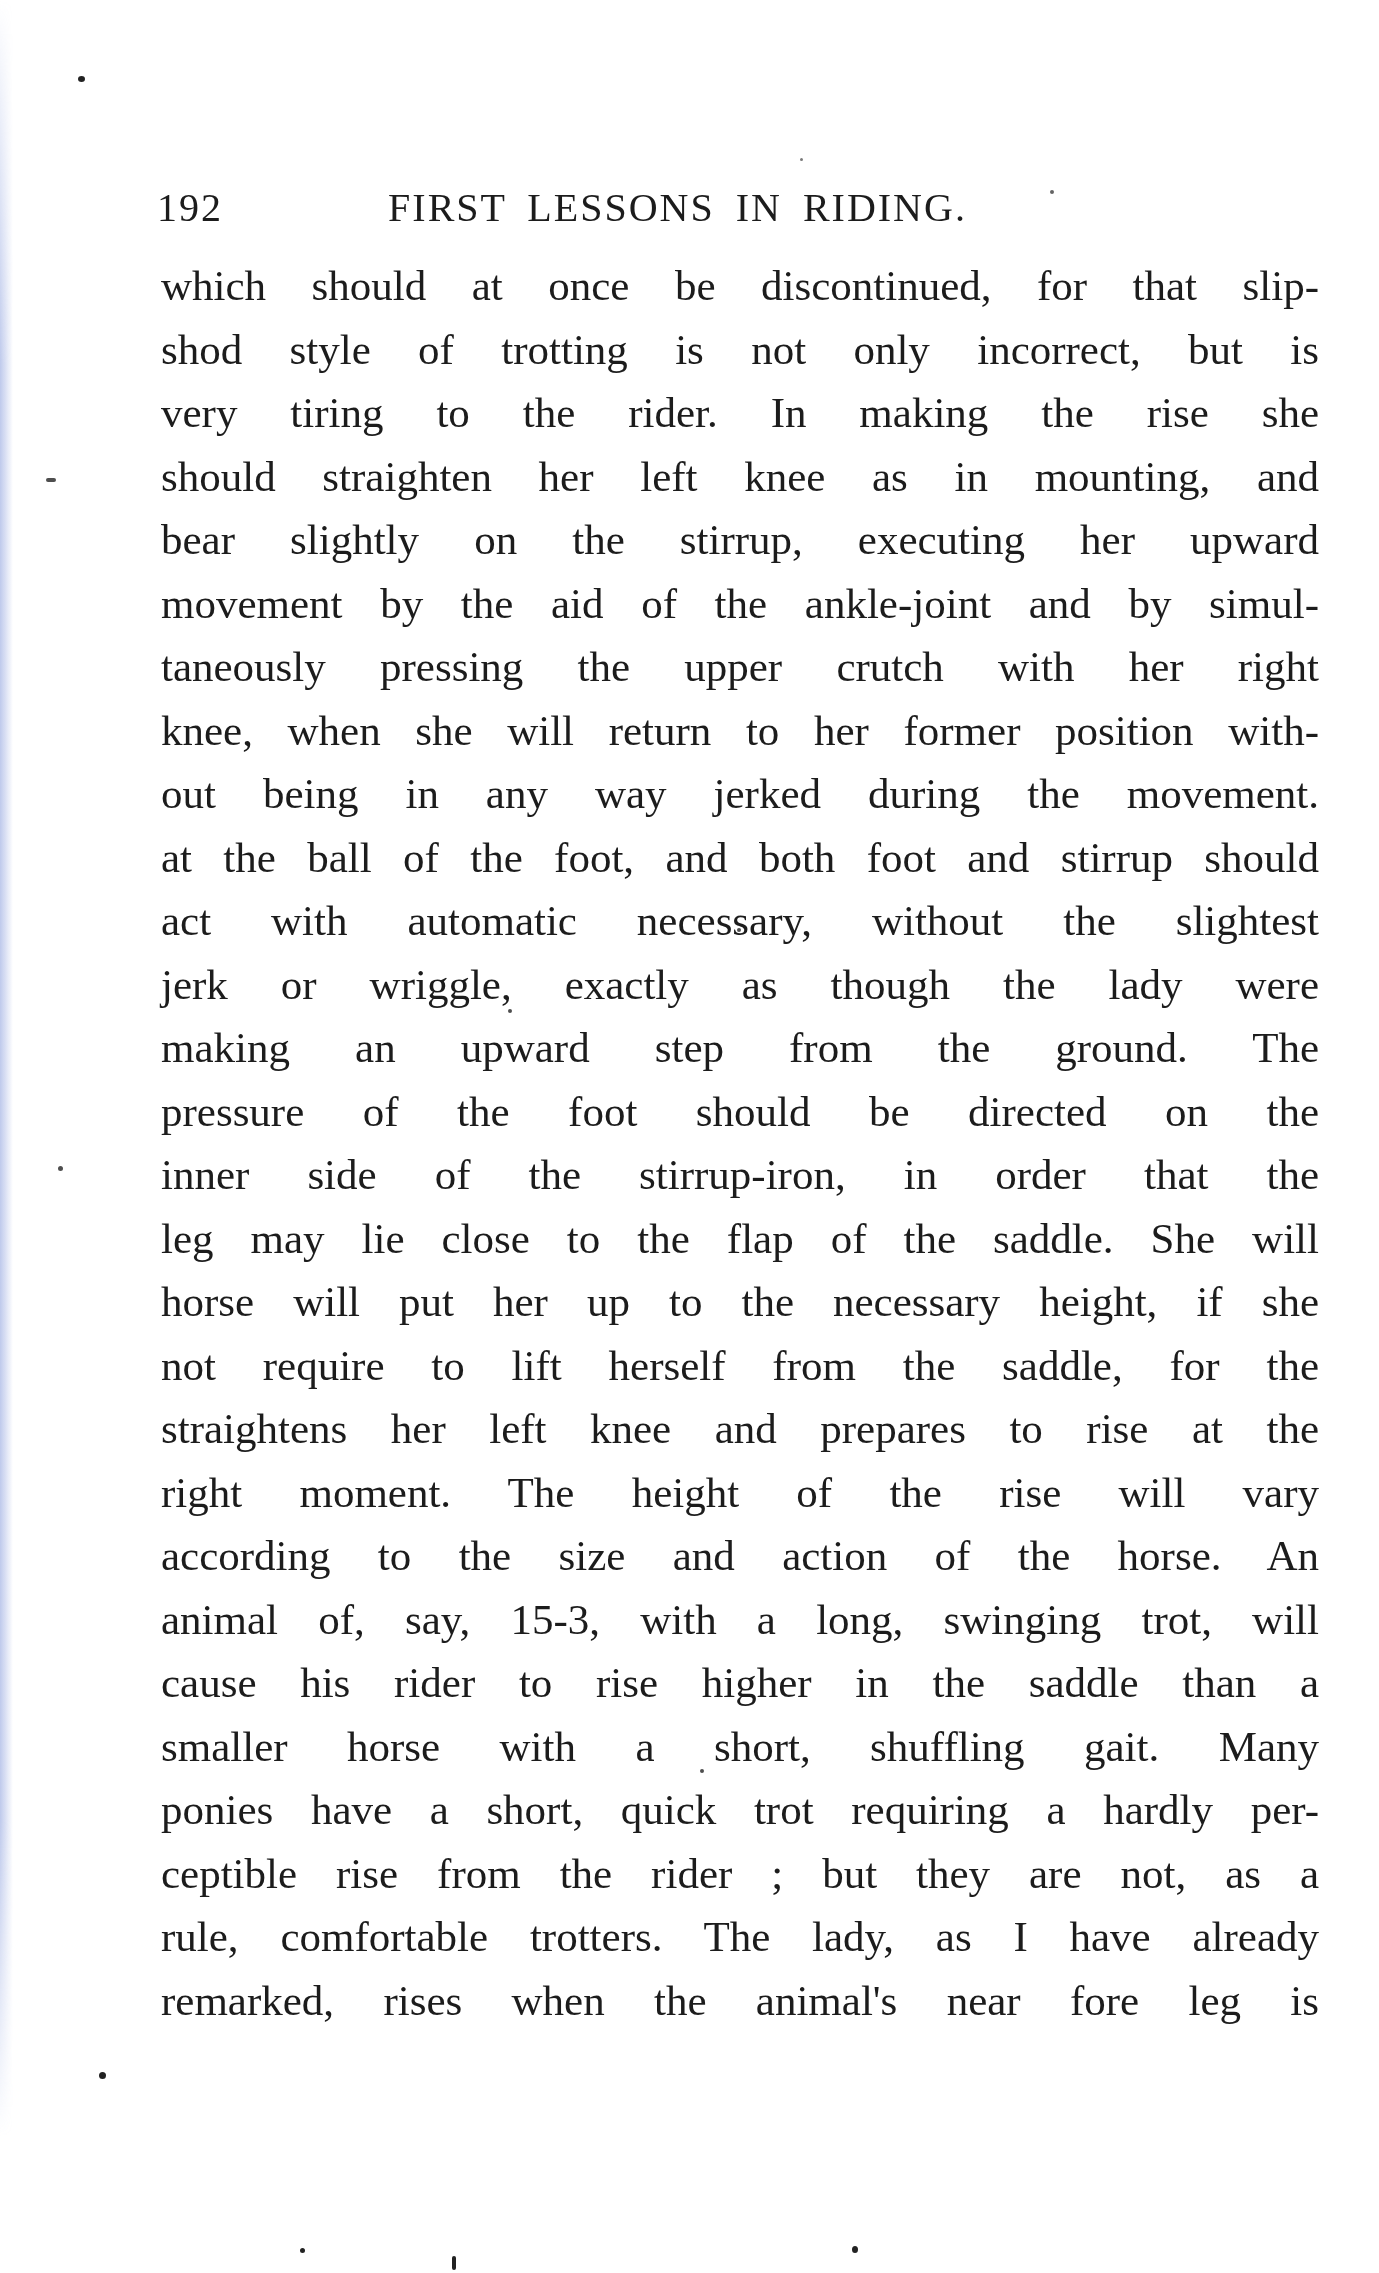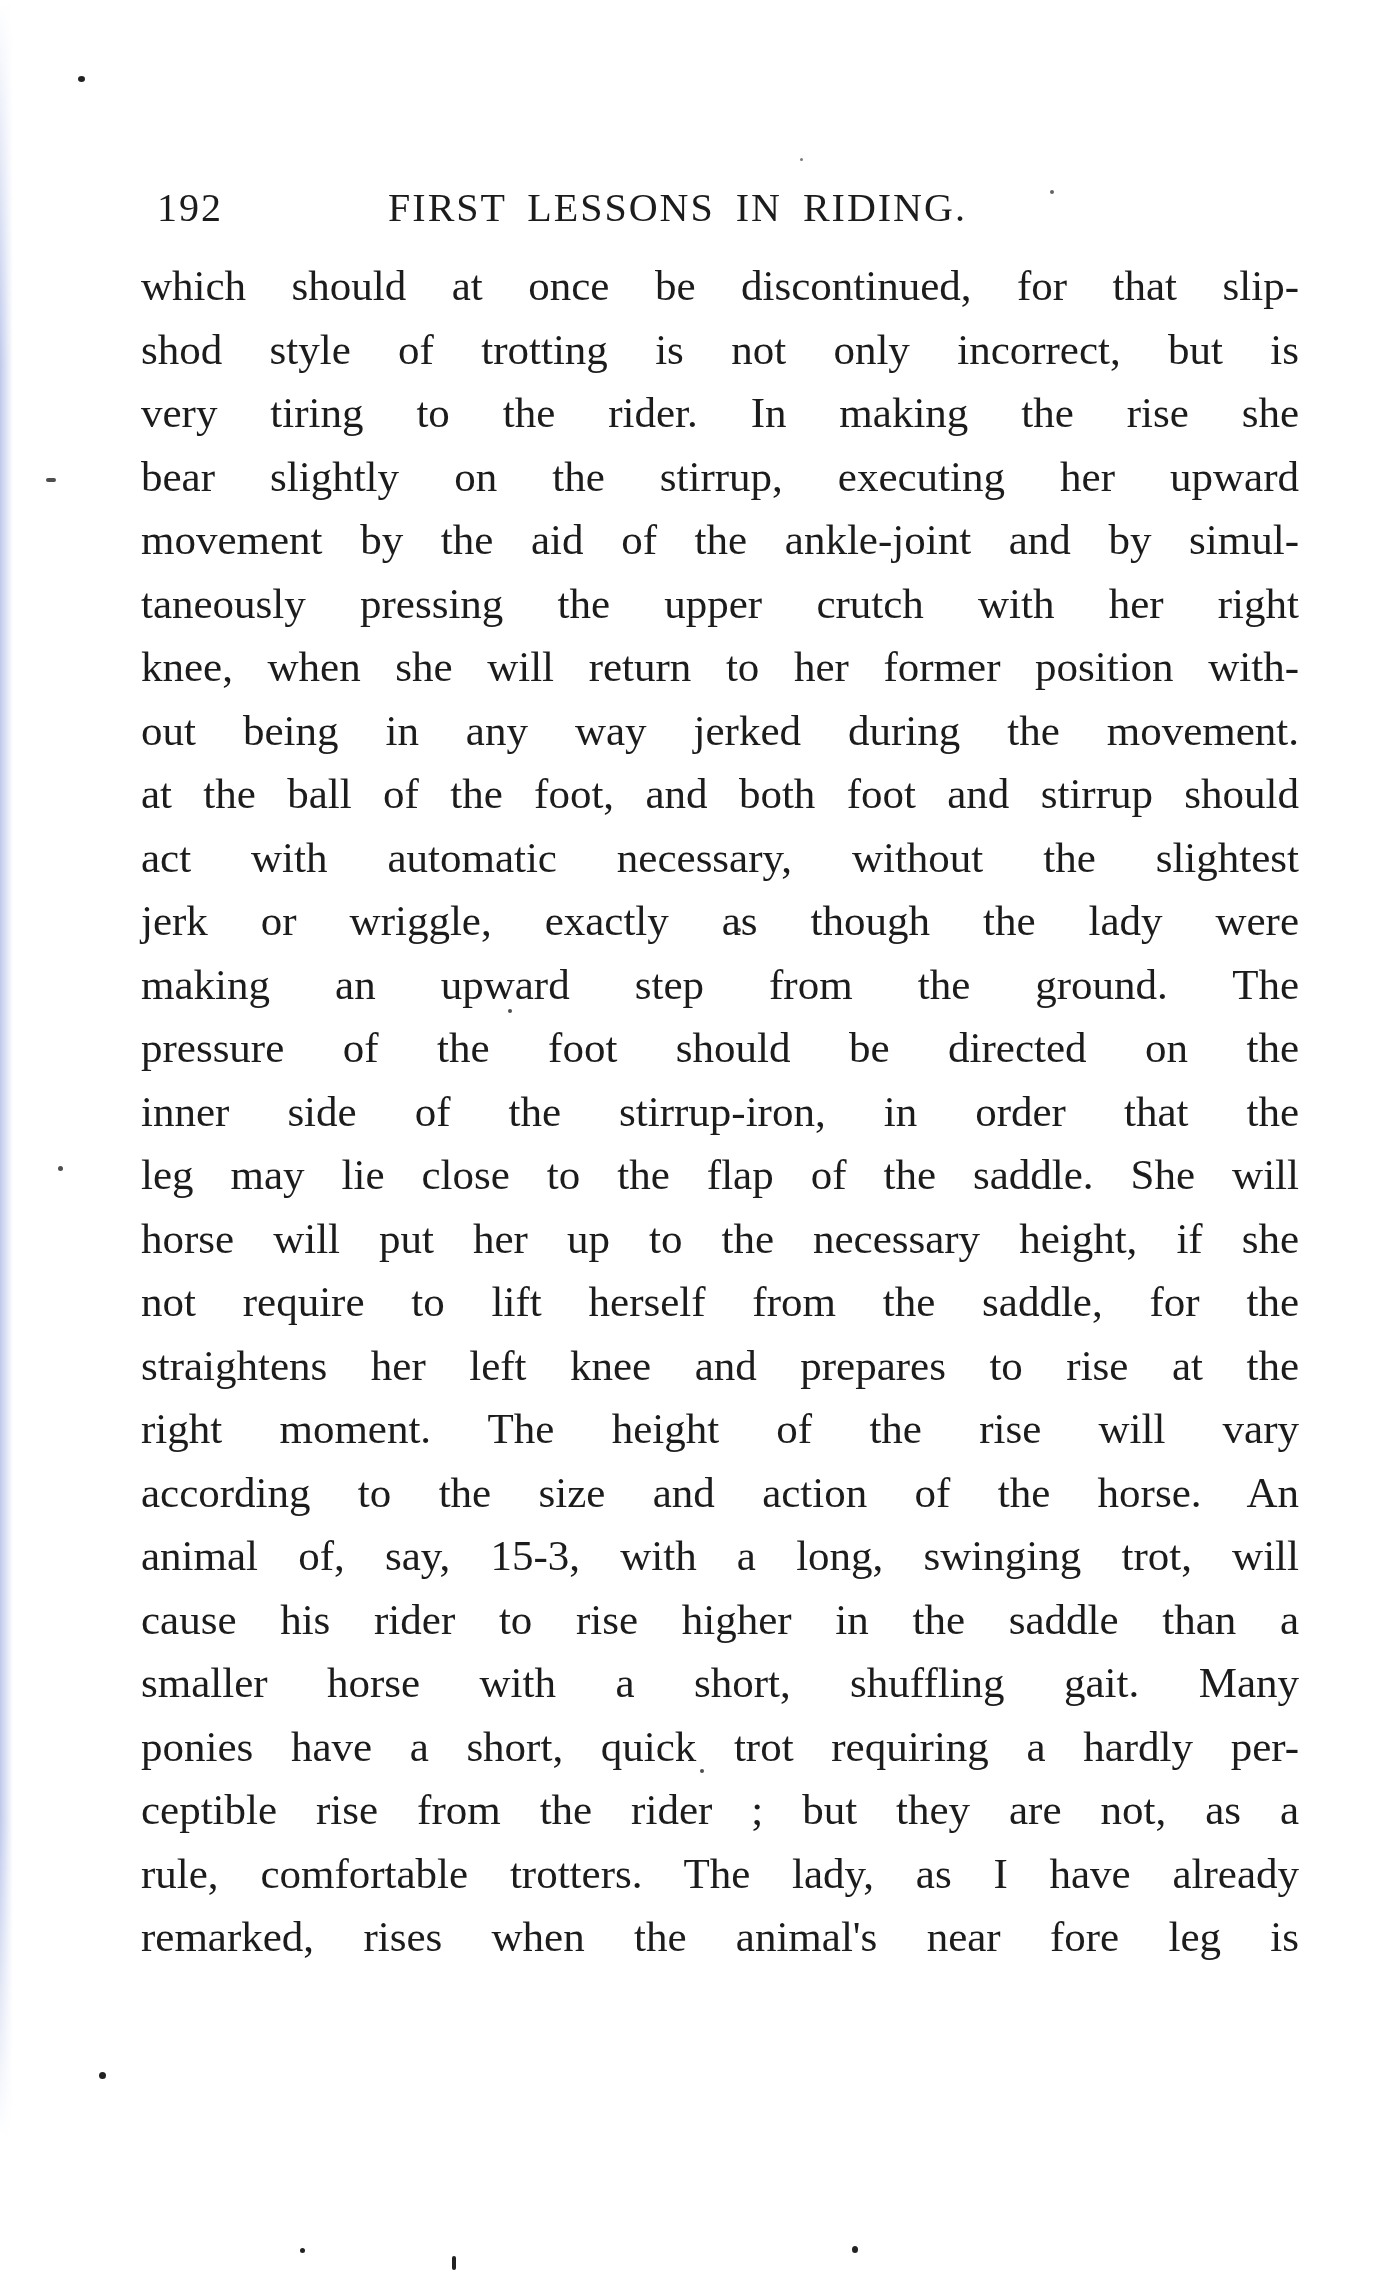--- a/index.html
+++ b/index.html
@@ -23,21 +23,21 @@
     position:absolute; left:157px; top:0;
     font-size:40px; line-height:50px; letter-spacing:2px;
   }
   .runhead {
     position:absolute; left:0; top:0; width:100%;
     text-align:center; font-size:40px; line-height:50px;
     letter-spacing:2px; word-spacing:9px;
     transform:translateX(-12px);
   }
   .textblock {
-    position:absolute; left:141px; top:254px; width:1158px;font-family:Liberation Serif, serif;
+    position:absolute; left:161px; top:254px; width:1158px;font-family:Liberation Serif, serif;
   }
   .ln {
     height:63.5px; line-height:63.5px;
     font-size:43px;
     text-align:justify; text-align-last:justify;
     white-space:normal;
   }
   
   .spk { position:absolute; background:#222; border-radius:50%; }
   .spk.bar { border-radius:2px; }
@@ -51,20 +51,21 @@
 
   <div class="header">
     <span class="pagenum">192</span>
     <div class="runhead">FIRST LESSONS IN RIDING.</div>
   </div>
 
   <div class="textblock">
     <div class="ln">which should at once be discontinued, for that slip-</div>
     <div class="ln">shod style of trotting is not only incorrect, but is</div>
     <div class="ln">very tiring to the rider.  In making the rise she</div>
+    <div class="ln">should straighten her left knee as in mounting, and</div>
     <div class="ln">bear slightly on the stirrup, executing her upward</div>
     <div class="ln">movement by the aid of the ankle-joint and by simul-</div>
     <div class="ln">taneously pressing the upper crutch with her right</div>
     <div class="ln">knee, when she will return to her former position with-</div>
     <div class="ln">out being in any way jerked during the movement.</div>
     <div class="ln">at the ball of the foot, and both foot and stirrup should</div>
     <div class="ln">act with automatic necessary, without the slightest</div>
     <div class="ln">jerk or wriggle, exactly as though the lady were</div>
     <div class="ln">making an upward step from the ground.  The</div>
     <div class="ln">pressure of the foot should be directed on the</div>

